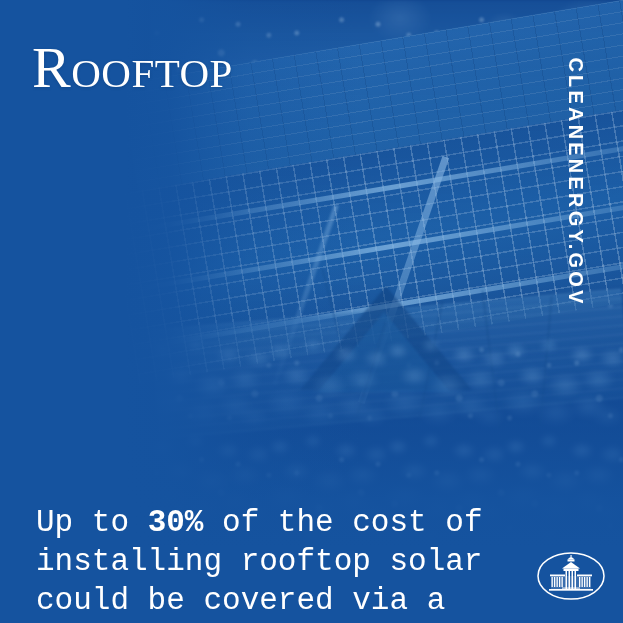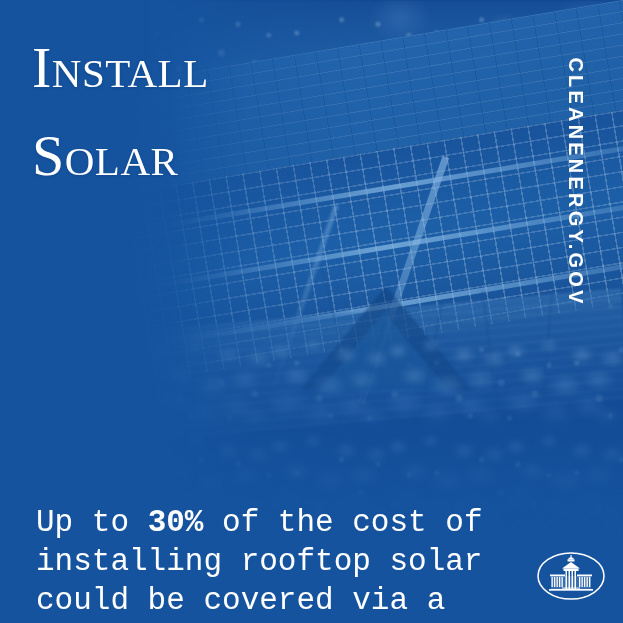--- a/index.html
+++ b/index.html
@@ -290,22 +290,21 @@
     <div class="bg-branch br2"></div>
     <div class="bg-branch br3"></div>
     <div class="bg-branch br4"></div>
     <div class="bg-branch br5"></div>
     <div class="bg-foliage"></div>
     <div class="photo-tint"></div>
     <div class="photo-fade"></div>
   </div>
 
   <div class="headline">
-    <span class="hl-line">Install</span>
-    <span class="hl-line">Solar</span>
+    <span class="hl-line">Rooftop</span>
   </div>
 
   <div class="vertical-url">
     <span>CLEANENERGY.GOV</span>
   </div>
 
   <p class="body-copy">
     <span>Up to </span><b>30%</b><span> of the cost of installing rooftop solar could be covered via a 2023 tax credit.</span>
   </p>
 

